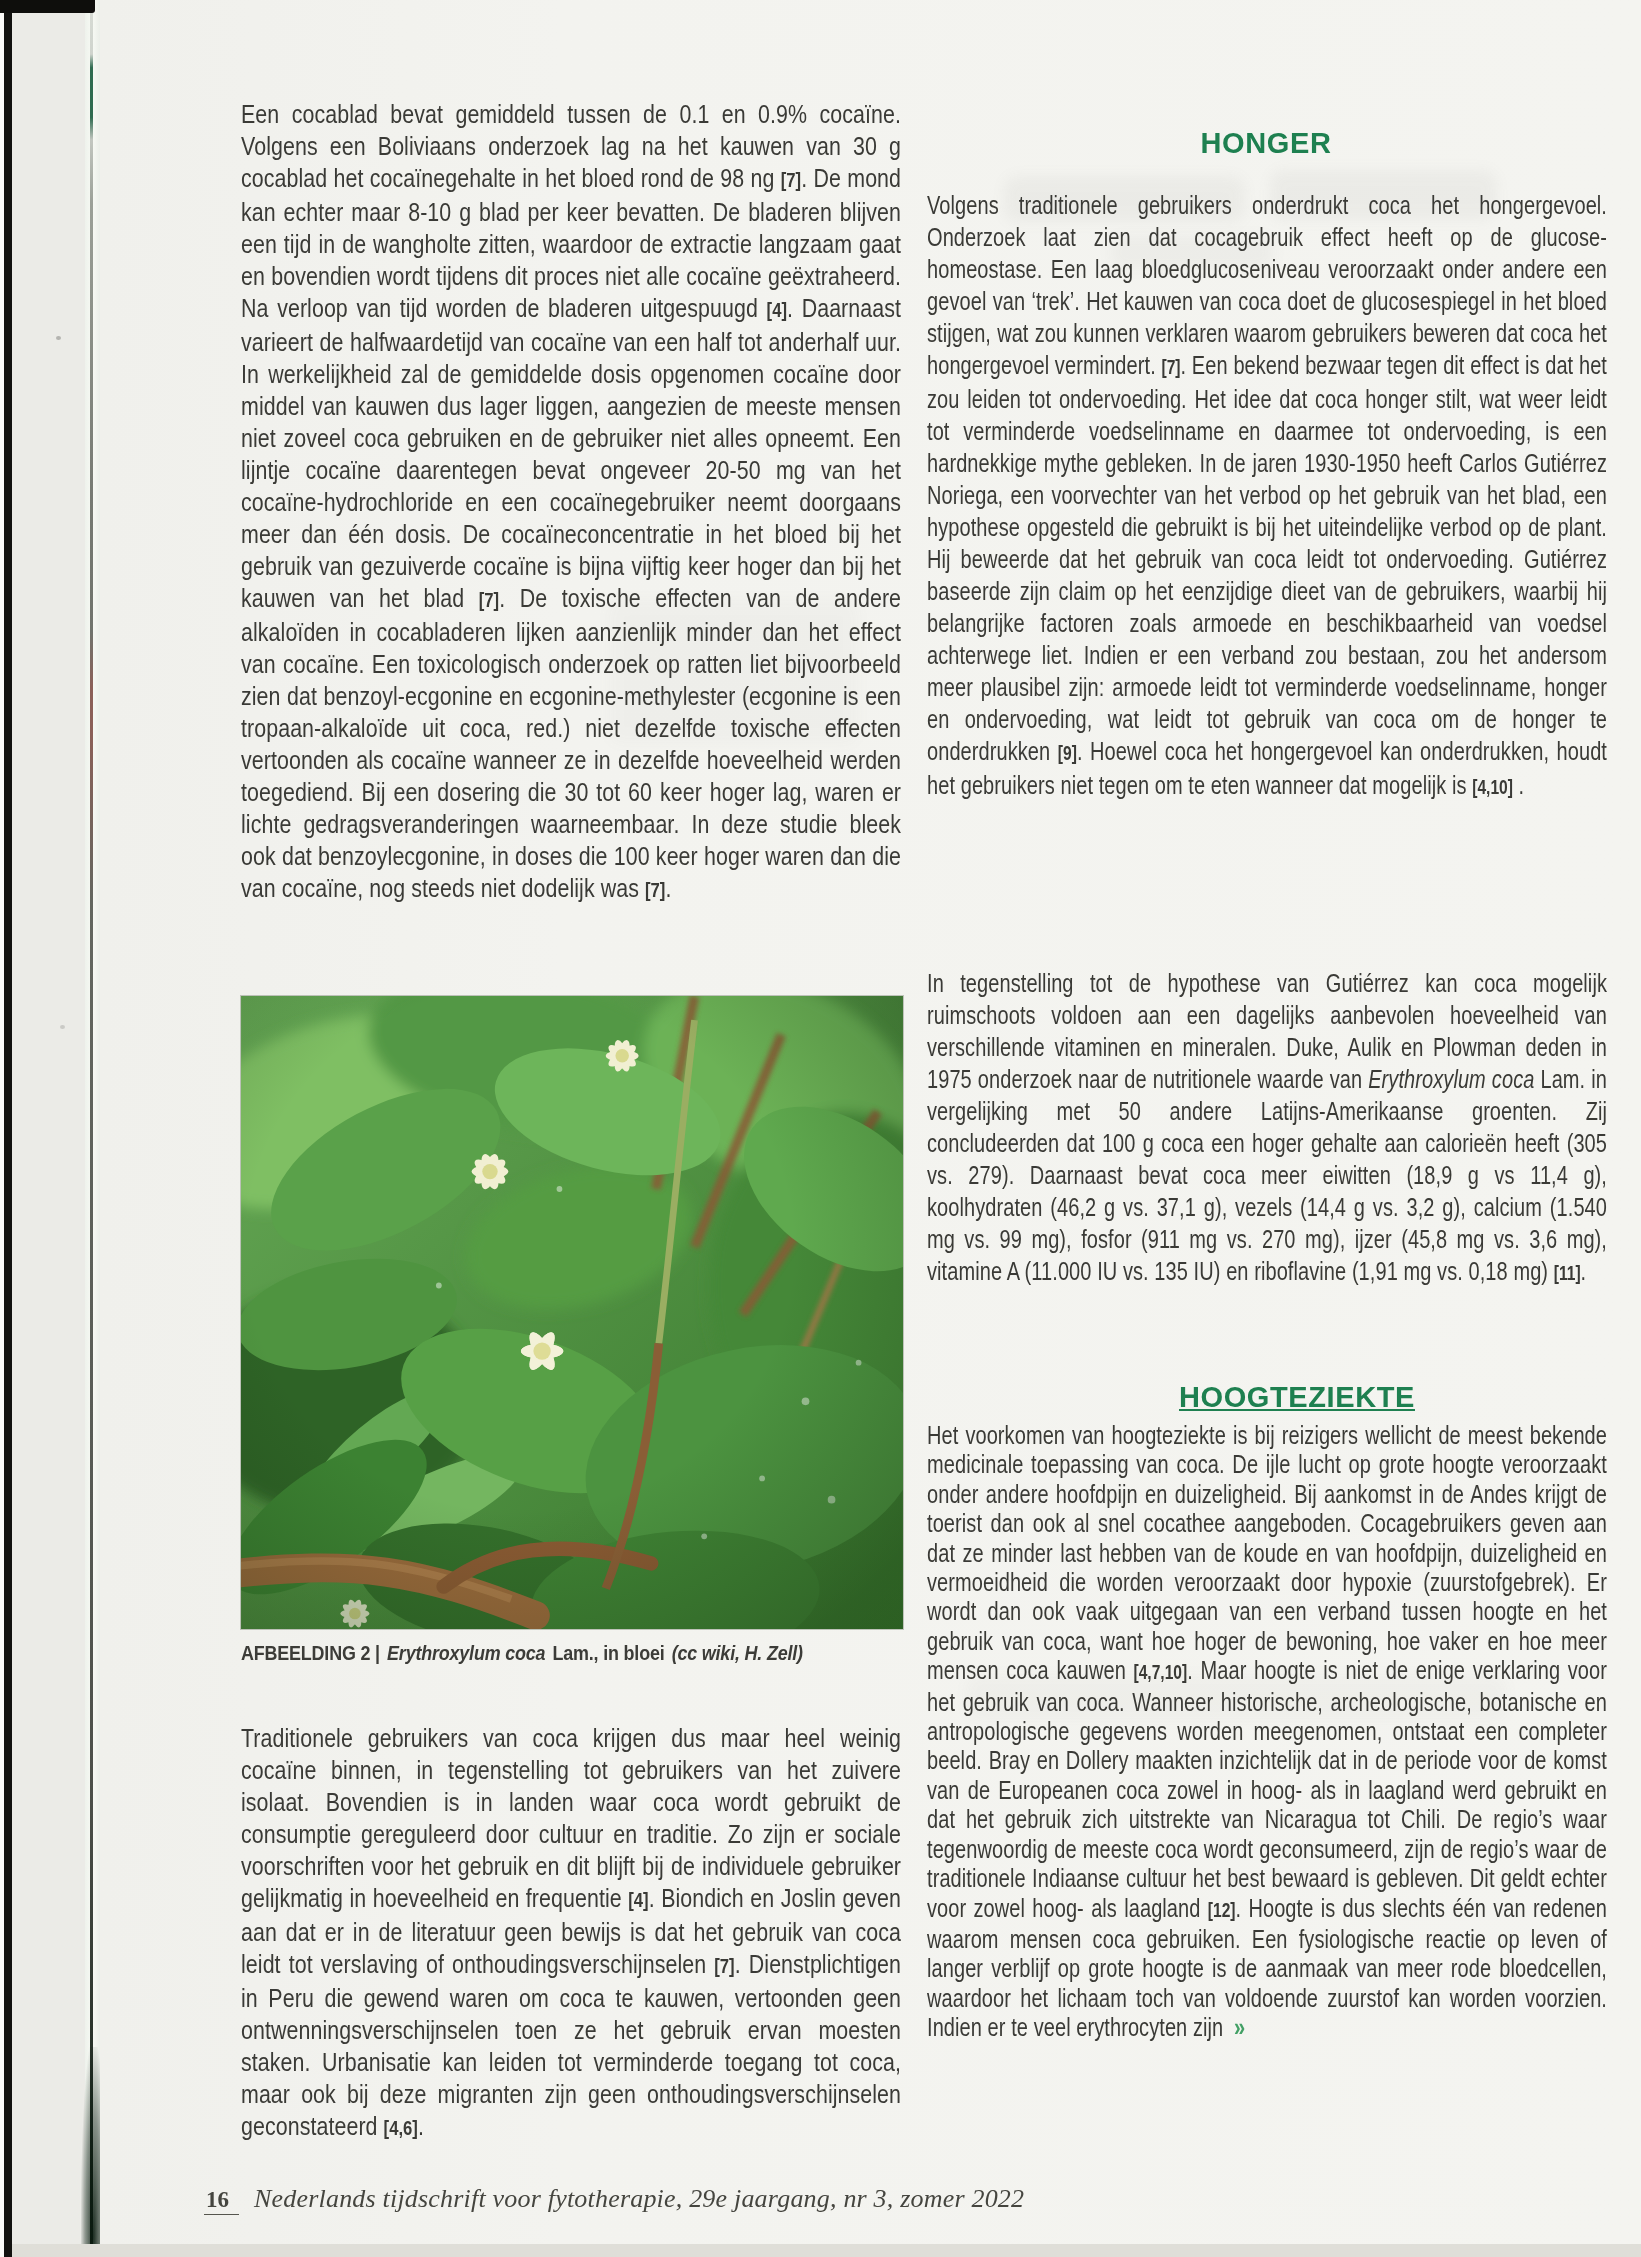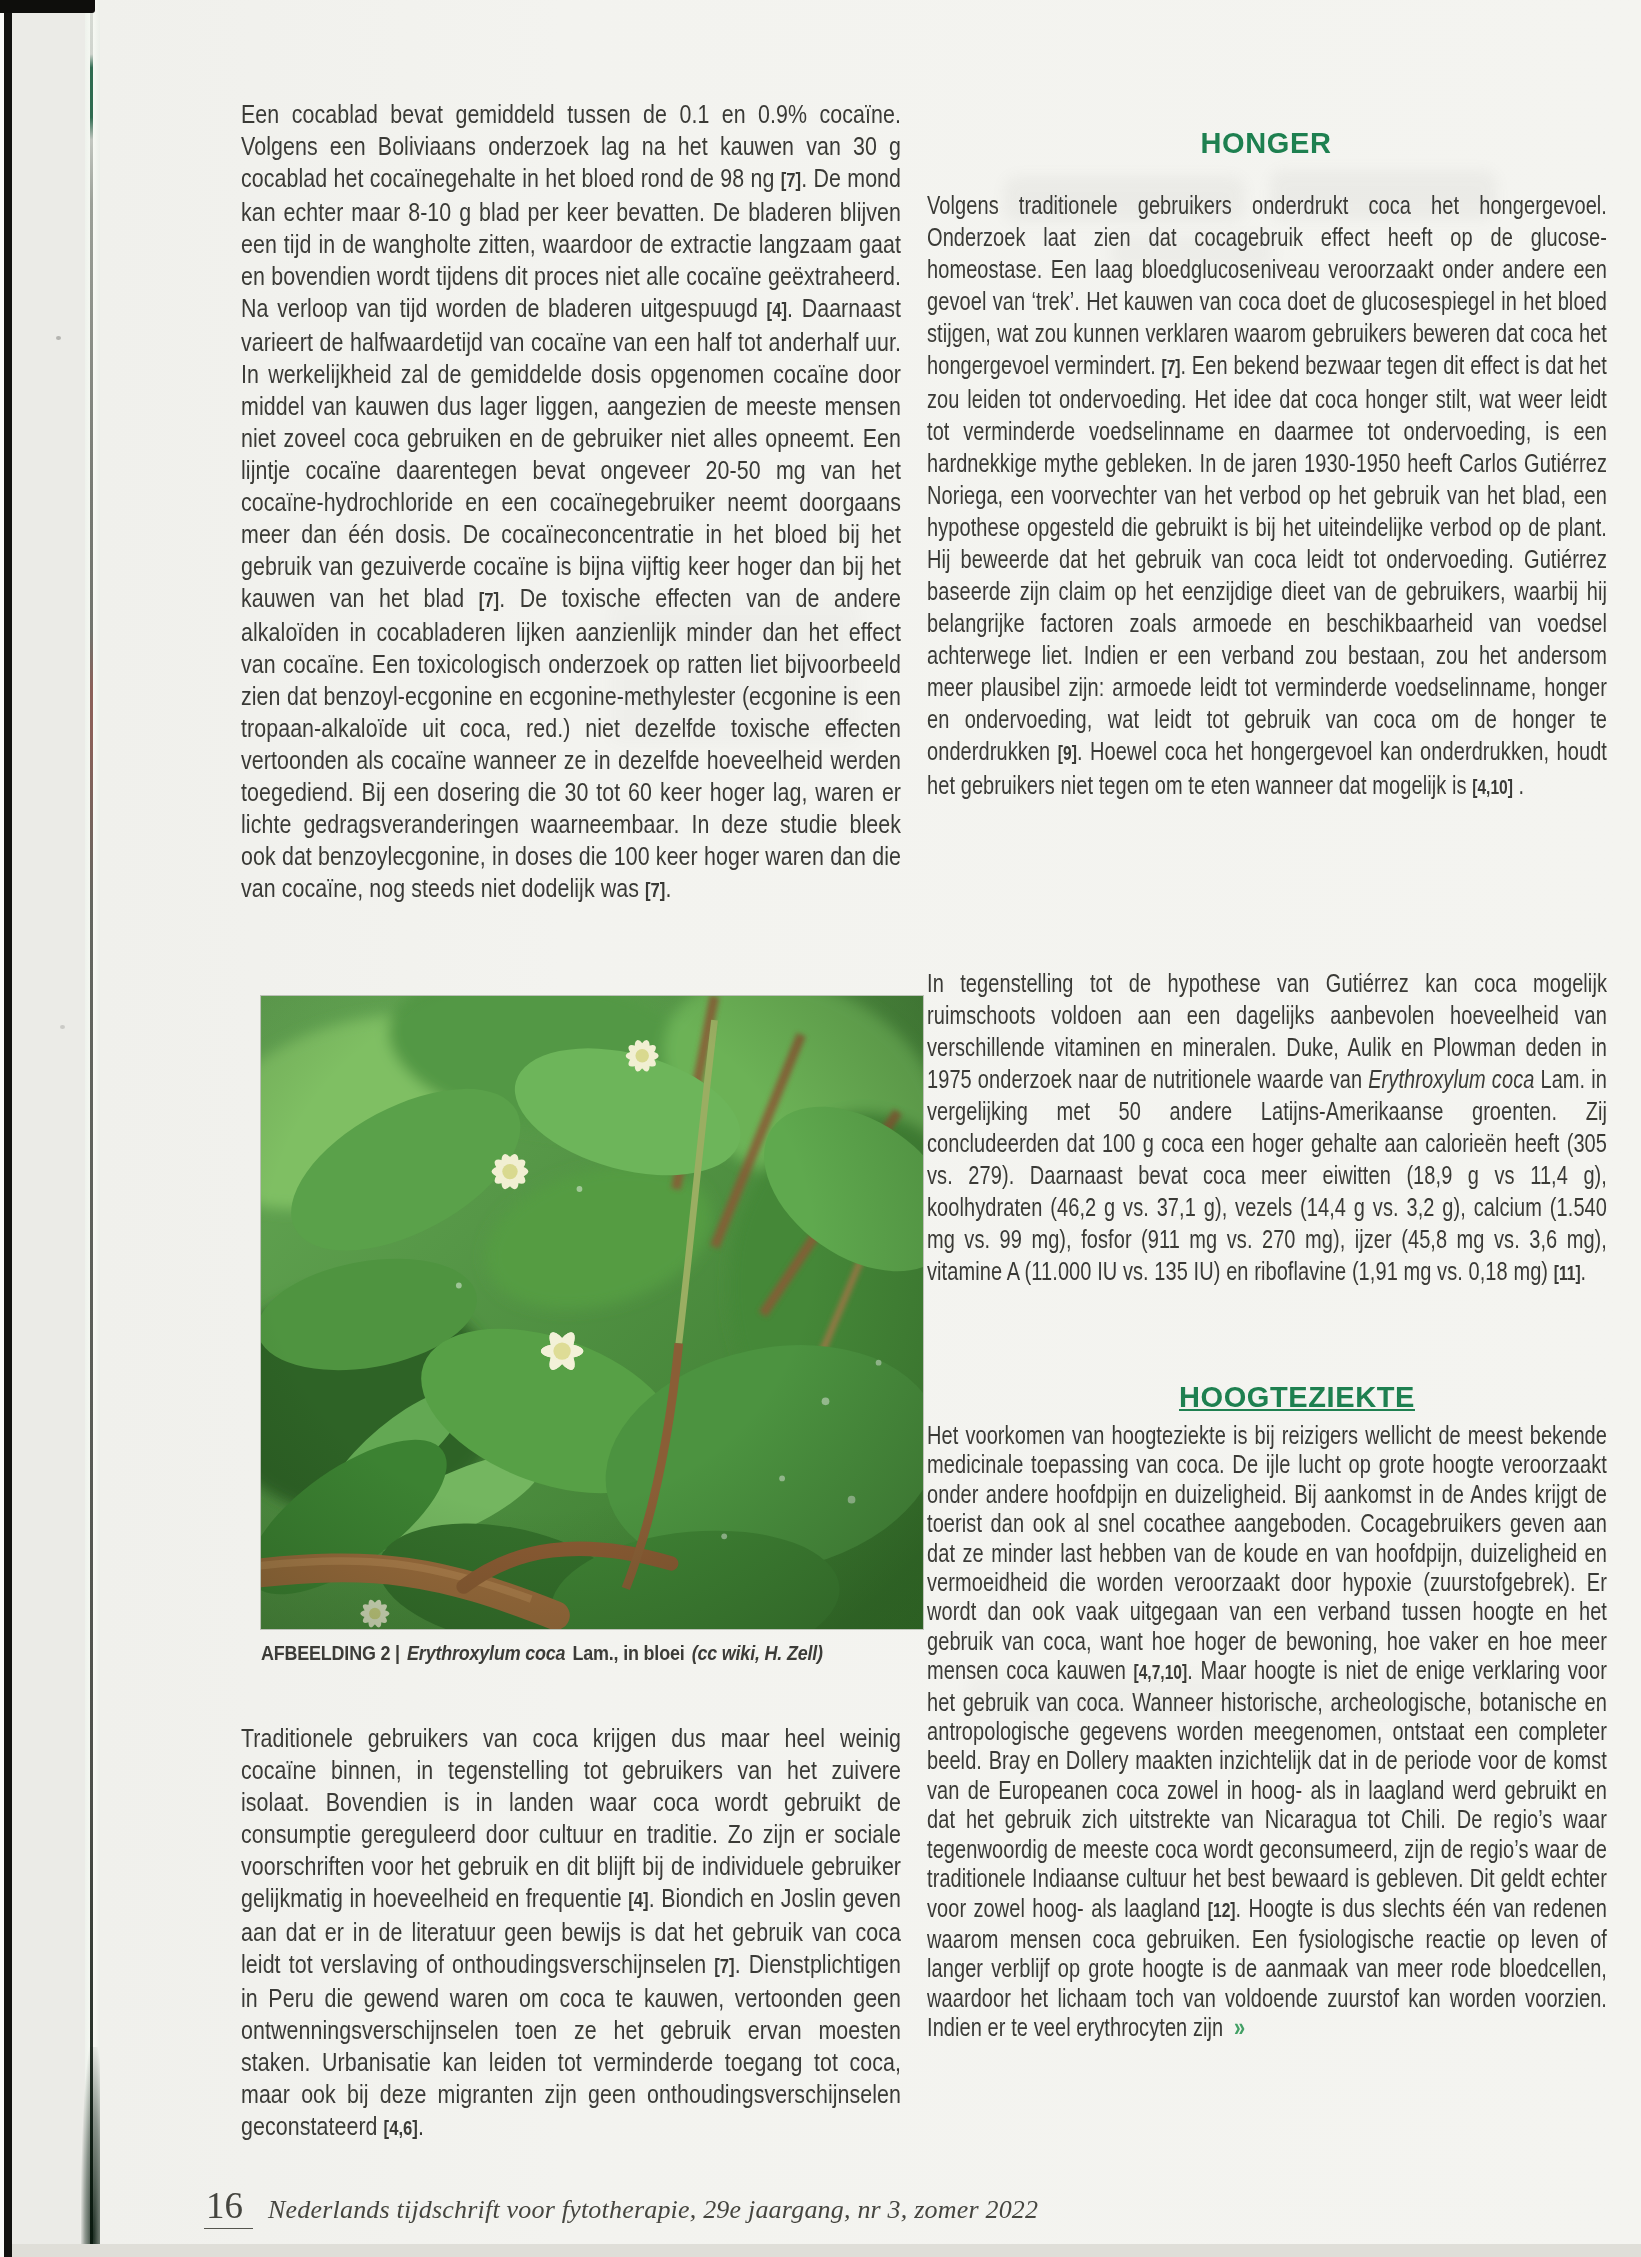--- a/index.html
+++ b/index.html
@@ -41,21 +41,21 @@
   .cont-mark{color:#43a065;font-weight:700;padding-left:13.5px;}
   
   figure{margin:0;}
   .photo{outline:1px solid rgba(30,50,25,.25);display:block;}
   .fig-caption{color:#3c3c38;font-size:19.3px;font-weight:700;letter-spacing:-0.2px;
                transform:scaleX(.93);transform-origin:0 0;white-space:nowrap;}
   .fig-caption .sp{margin-right:7.7px;}
   .fig-caption i{font-weight:600;}
   
   .footer{font-family:"Liberation Serif","DejaVu Serif",serif;color:#45453f;}
-  .pagenum{font-size:37px;font-weight:400;border-bottom:1.9px solid #55554e;
+  .pagenum{font-size:23px;font-weight:700;border-bottom:1.9px solid #55554e;
            padding:0 9.7px 1.9px 1.9px;}
   .journal{font-style:italic;font-size:26px;margin-left:15.4px;letter-spacing:0.2px;}
 </style>
 </head>
 <body>
 
 <div class="abs edge-black"></div>
 <div class="abs edge-gray"></div>
 <div class="abs spine"></div>
 <div class="abs crease"></div>
@@ -67,21 +67,21 @@
 <div class="abs speck" style="left:60px;top:1025px;opacity:.6;"></div>
 
 <div class="ghost" style="left:1004px;top:176px;width:241px;height:46px;opacity:.07;"></div>
 <div class="ghost" style="left:1270px;top:170px;width:227px;height:50px;opacity:.07;"></div>
 <div class="ghost" style="left:1110px;top:236px;width:164px;height:33px;opacity:.06;"></div>
 <div class="ghost" style="left:608px;top:599px;width:251px;height:145px;opacity:.03;"></div>
 <div class="ghost" style="left:966px;top:1675px;width:541px;height:46px;opacity:.04;"></div>
 
 <div class="abs body-text left-col" style="left:241px;top:98px;">Een cocablad bevat gemiddeld tussen de 0.1 en 0.9% cocaïne. Volgens een Boliviaans onderzoek lag na het kauwen van 30 g cocablad het cocaïnegehalte in het bloed rond de 98 ng <strong class="ref">[7]</strong>. De mond kan echter maar 8-10 g blad per keer bevatten. De bladeren blijven een tijd in de wangholte zitten, waardoor de extractie langzaam gaat en bovendien wordt tijdens dit proces niet alle cocaïne geëxtraheerd. Na verloop van tijd worden de bladeren uitgespuugd <strong class="ref">[4]</strong>. Daarnaast varieert de halfwaardetijd van cocaïne van een half tot anderhalf uur. In werkelijkheid zal de gemiddelde dosis opgenomen cocaïne door middel van kauwen dus lager liggen, aangezien de meeste mensen niet zoveel coca gebruiken en de gebruiker niet alles opneemt. Een lijntje cocaïne daarentegen bevat ongeveer 20-50 mg van het cocaïne-hydrochloride en een cocaïnegebruiker neemt doorgaans meer dan één dosis. De cocaïneconcentratie in het bloed bij het gebruik van gezuiverde cocaïne is bijna vijftig keer hoger dan bij het kauwen van het blad <strong class="ref">[7]</strong>. De toxische effecten van de andere alkaloïden in cocabladeren lijken aanzienlijk minder dan het effect van cocaïne. Een toxicologisch onderzoek op ratten liet bijvoorbeeld zien dat benzoyl-ecgonine en ecgonine-methylester (ecgonine is een tropaan-alkaloïde uit coca, red.) niet dezelfde toxische effecten vertoonden als cocaïne wanneer ze in dezelfde hoeveelheid werden toegediend. Bij een dosering die 30 tot 60 keer hoger lag, waren er lichte gedragsveranderingen waarneembaar. In deze studie bleek ook dat benzoylecgonine, in doses die 100 keer hoger waren dan die van cocaïne, nog steeds niet dodelijk was <strong class="ref">[7]</strong>.</div>
 
-<figure class="abs" style="left:241px;top:996px;margin-left:20px;">
+<figure class="abs" style="left:241px;top:996px;">
   <svg class="photo" width="662" height="633" viewBox="0 0 686 656" role="img">
     <defs>
       <linearGradient id="bg" x1="0" y1="0" x2="1" y2="1">
         <stop offset="0" stop-color="#66a855"></stop>
           <stop offset="1" stop-color="#37762c"></stop>
       </linearGradient>
       <radialGradient id="vig" cx="42%" cy="40%" r="75%">
         <stop offset="55%" stop-color="rgba(15,35,10,0)"></stop>
         <stop offset="100%" stop-color="rgba(15,35,10,0.28)"></stop>
       </radialGradient>

